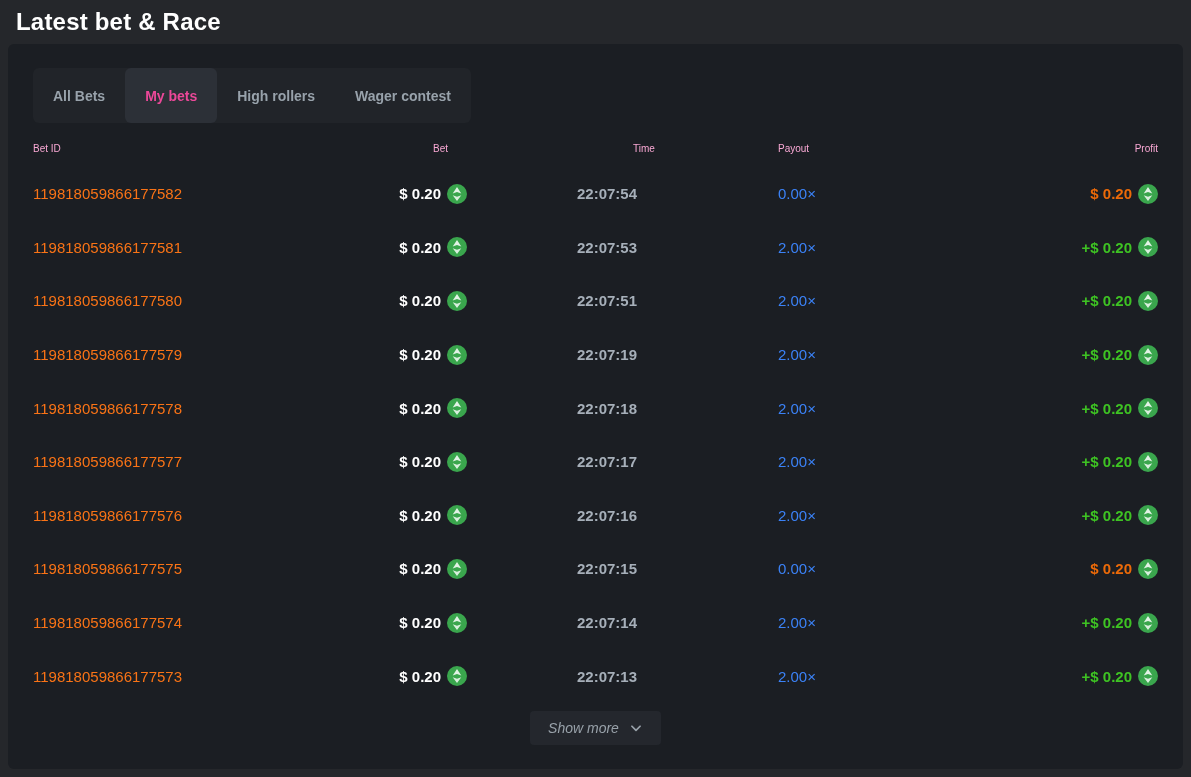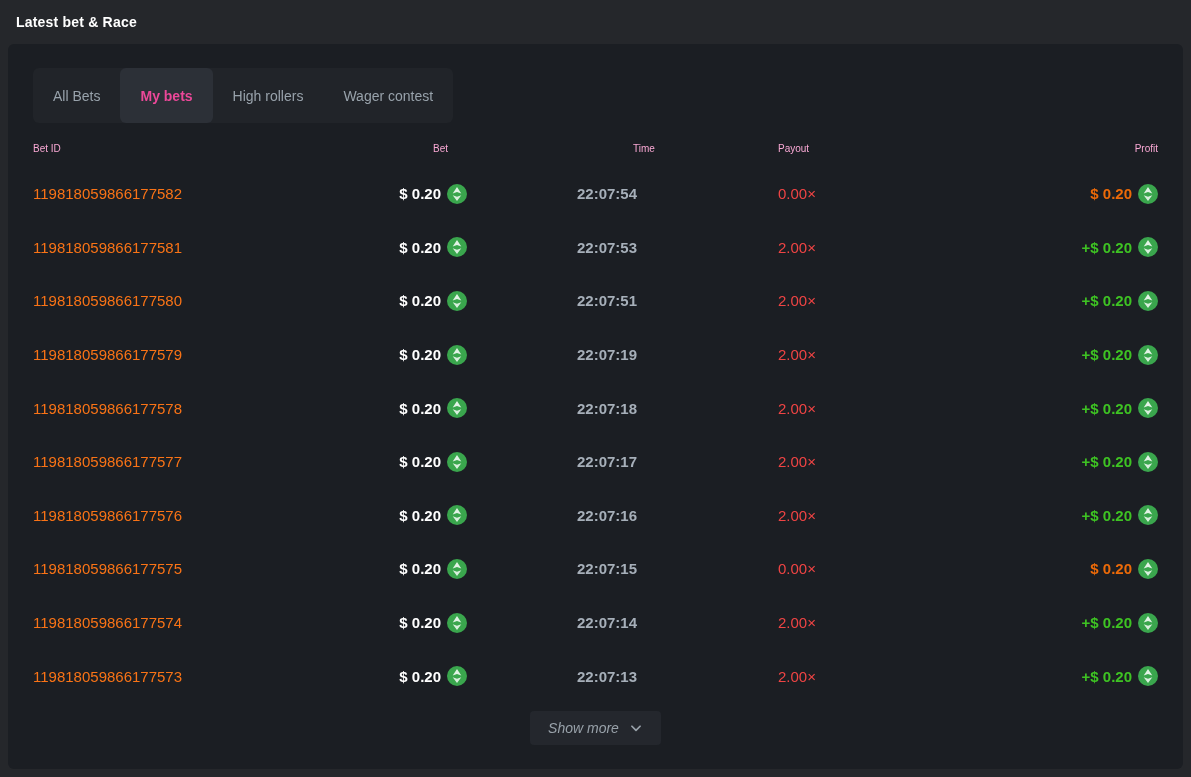--- a/index.html
+++ b/index.html
@@ -2,53 +2,53 @@
 <html><head>
 <meta charset="utf-8">
 <style>
   * { margin:0; padding:0; box-sizing:border-box; }
   html,body { background:#25272b; }
   body { font-family:"Liberation Sans", sans-serif; }
   .screen {
     position:relative; width:1191px; height:777px; background:#25272b; overflow:hidden;
   }
   .titlebar { height:44px; display:flex; align-items:center; padding:0 16px; }
-  .titlebar h1 { color:#ffffff; font-size:14px; font-weight:bold; letter-spacing:.2px; }
+  .titlebar h1 { color:#ffffff; font-size:24px; font-weight:bold; letter-spacing:.2px; }
 
   .panel {
     position:absolute; left:8px; right:8px; top:44px; bottom:8px;
     background:#1b1e23; border-radius:6px; padding:24px 25px 0 25px;
   }
 
   
   .tabs { display:inline-flex; background:#212429; border-radius:6px; overflow:hidden; height:55px; }
   .tab {
     border:none; background:transparent; color:#98a2ab; font-size:14px;
-    font-family:"Liberation Sans", sans-serif; padding:0 20px; cursor:pointer; height:55px;
+    font-family:"Liberation Sans", sans-serif; padding:0 20px; cursor:pointer; height:55px;font-weight:bold;
   }
   .tab.active { background:#2c3037; color:#ec4899; font-weight:bold; border-radius:6px; }
 
   
   .thead, .row {
     display:grid;
     grid-template-columns:300px 134px 303px 130px 1fr;
     align-items:center;
   }
   .thead { margin-top:6px; height:38px; color:#f9a8d4; font-size:10px; }
   .th-bet { text-align:right; padding-right:19px; }
   .th-time { padding-left:166px; }
   .th-payout { padding-left:8px; }
   .th-profit { text-align:right; }
 
   .row { height:53.6px; font-size:15px; }
   .cell.betid { color:#f97316; }
   .cell.bet, .cell.profit { display:flex; align-items:center; justify-content:flex-end; gap:6px; }
   .cell.bet .bet-amount { color:#ffffff; font-weight:bold; }
   .cell.time { color:#a6afb9; padding-left:110px;font-weight:bold; }
-  .cell.payout { color:#ef4444; padding-left:8px; }
+  .cell.payout { color:#3b82f6; padding-left:8px; }
   .cell.profit .profit-amount { font-weight:bold; }
   .cell.profit.pos .profit-amount { color:#3ec323; }
   .cell.profit.neg .profit-amount { color:#ec6a08; }
   .coin { width:20px; height:20px; flex:0 0 20px; }
 
   
   .showmore-wrap { display:flex; justify-content:center; margin-top:8px; }
   .showmore {
     display:flex; align-items:center; gap:10px; border:none; cursor:pointer;
     background:#24272d; color:#98a1a9; font-size:14px; font-family:"Liberation Sans", sans-serif;

